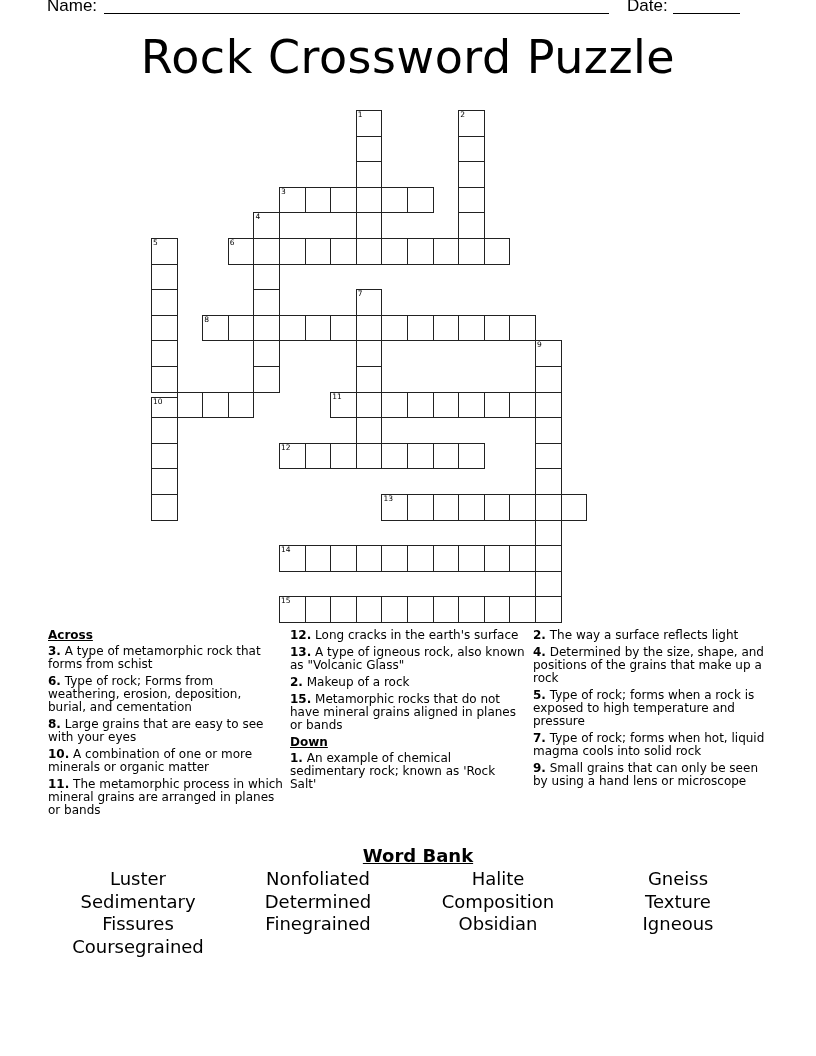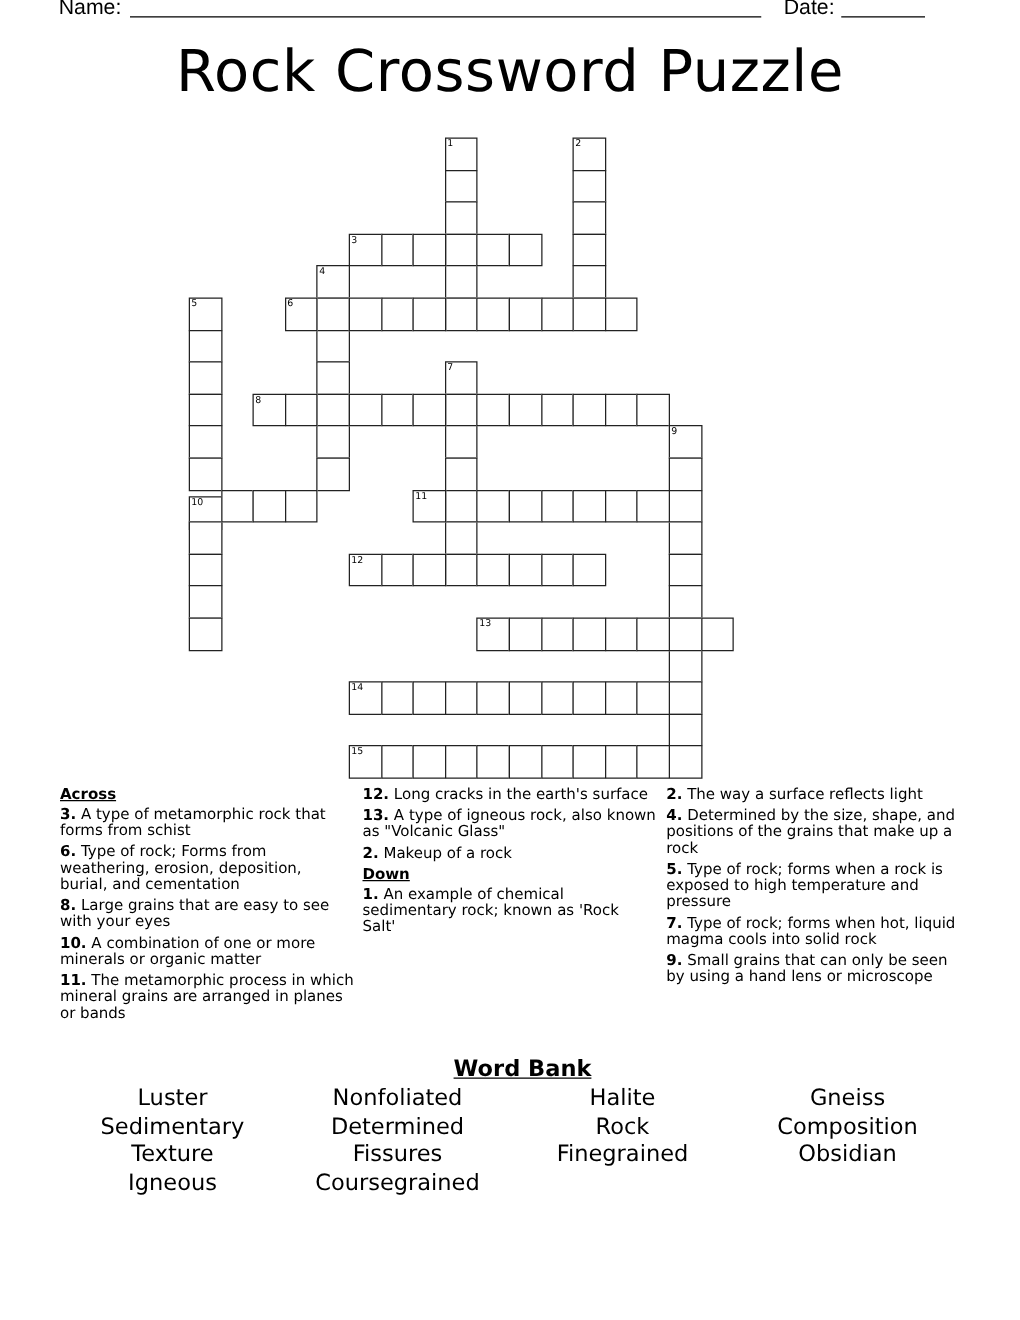--- a/index.html
+++ b/index.html
@@ -190,20 +190,21 @@
   <div class="clue"><span class="cn">6.</span> <span>Type of rock; Forms from weathering, erosion, deposition, burial, and cementation</span></div>
   <div class="clue"><span class="cn">8.</span> <span>Large grains that are easy to see with your eyes</span></div>
   <div class="clue"><span class="cn">10.</span> <span>A combination of one or more minerals or organic matter</span></div>
   <div class="clue"><span class="cn">11.</span> <span>The metamorphic process in which mineral grains are arranged in planes or bands</span></div>
 </div>
 
 <div class="clues" id="col2">
   <div class="clue"><span class="cn">12.</span> <span>Long cracks in the earth's surface</span></div>
   <div class="clue"><span class="cn">13.</span> <span>A type of igneous rock, also known as "Volcanic Glass"</span></div>
   <div class="clue"><span class="cn">2.</span> <span>Makeup of a rock</span></div>
+  <div class="clue"><span class="cn">15.</span> <span>Metamorphic rocks that do not have mineral grains aligned in planes or bands</span></div>
   <div class="heading">Down</div>
   <div class="clue"><span class="cn">1.</span> <span>An example of chemical sedimentary rock; known as 'Rock Salt'</span></div>
 </div>
 
 <div class="clues" id="col3">
   <div class="clue"><span class="cn">2.</span> <span>The way a surface reflects light</span></div>
   <div class="clue"><span class="cn">4.</span> <span>Determined by the size, shape, and positions of the grains that make up a rock</span></div>
   <div class="clue"><span class="cn">5.</span> <span>Type of rock; forms when a rock is exposed to high temperature and pressure</span></div>
   <div class="clue"><span class="cn">7.</span> <span>Type of rock; forms when hot, liquid magma cools into solid rock</span></div>
   <div class="clue"><span class="cn">9.</span> <span>Small grains that can only be seen by using a hand lens or microscope</span></div>
@@ -211,21 +212,20 @@
 
 <div id="wordbank">
   <div class="wb-title">Word Bank</div>
   <div class="wb-grid">
     <div class="wb-word">Luster</div>
     <div class="wb-word">Nonfoliated</div>
     <div class="wb-word">Halite</div>
     <div class="wb-word">Gneiss</div>
     <div class="wb-word">Sedimentary</div>
     <div class="wb-word">Determined</div>
-    <div class="wb-word">Rock</div>
     <div class="wb-word">Composition</div>
     <div class="wb-word">Texture</div>
     <div class="wb-word">Fissures</div>
     <div class="wb-word">Finegrained</div>
     <div class="wb-word">Obsidian</div>
     <div class="wb-word">Igneous</div>
     <div class="wb-word">Coursegrained</div>
   </div>
 </div>
 

